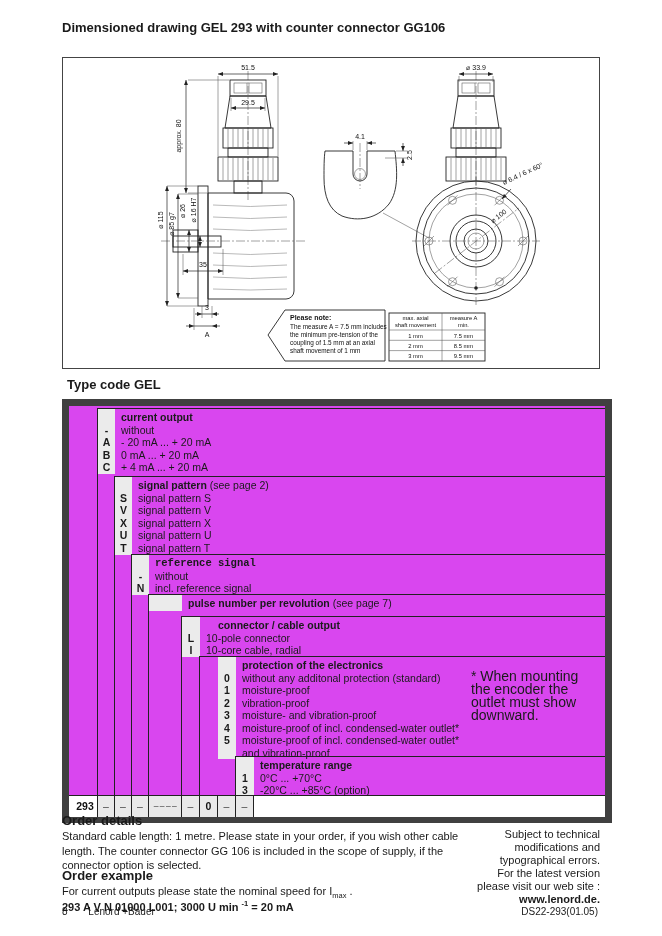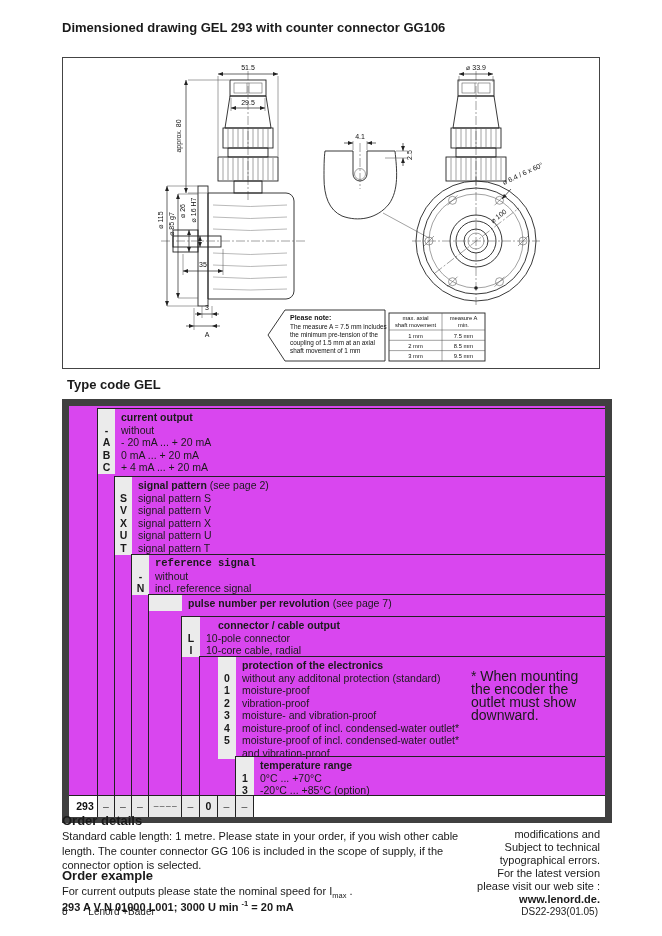--- a/index.html
+++ b/index.html
@@ -305,22 +305,22 @@
     <div>Standard cable length: 1 metre. Please state in your order, if you wish other cable</div>
     <div>length. The counter connector GG 106 is included in the scope of supply, if the</div>
     <div>connector option is selected.</div>
   </div>
 
   <div class="abs h1" style="left:62px;top:868px;">Order example</div>
   <div class="abs body-text" style="left:62px;top:884px;"><span>For current outputs please state the nominal speed for I</span><sub class="sm">max</sub><span> .</span></div>
   <div class="abs body-text" style="left:62px;top:897px;font-weight:bold;"><span>293 A V N 01000 L001; 3000 U min </span><sup class="sm">-1</sup><span> = 20 mA</span></div>
 
   <div class="abs disclaimer" style="right:62px;top:828px;width:220px;">
+    <div>Subject to technical</div>
     <div>modifications and</div>
-    <div>Subject to technical</div>
     <div>typographical errors.</div>
     <div>For the latest version</div>
     <div>please visit our web site :</div>
     <div style="font-weight:bold;">www.lenord.de.</div>
   </div>
 
   <div class="abs footer" style="left:62px;top:906px;width:536px;">
     <span>8</span>
     <span style="margin-left:18px;">Lenord +Bauer</span>
     <span style="float:right;">DS22-293(01.05)</span>

